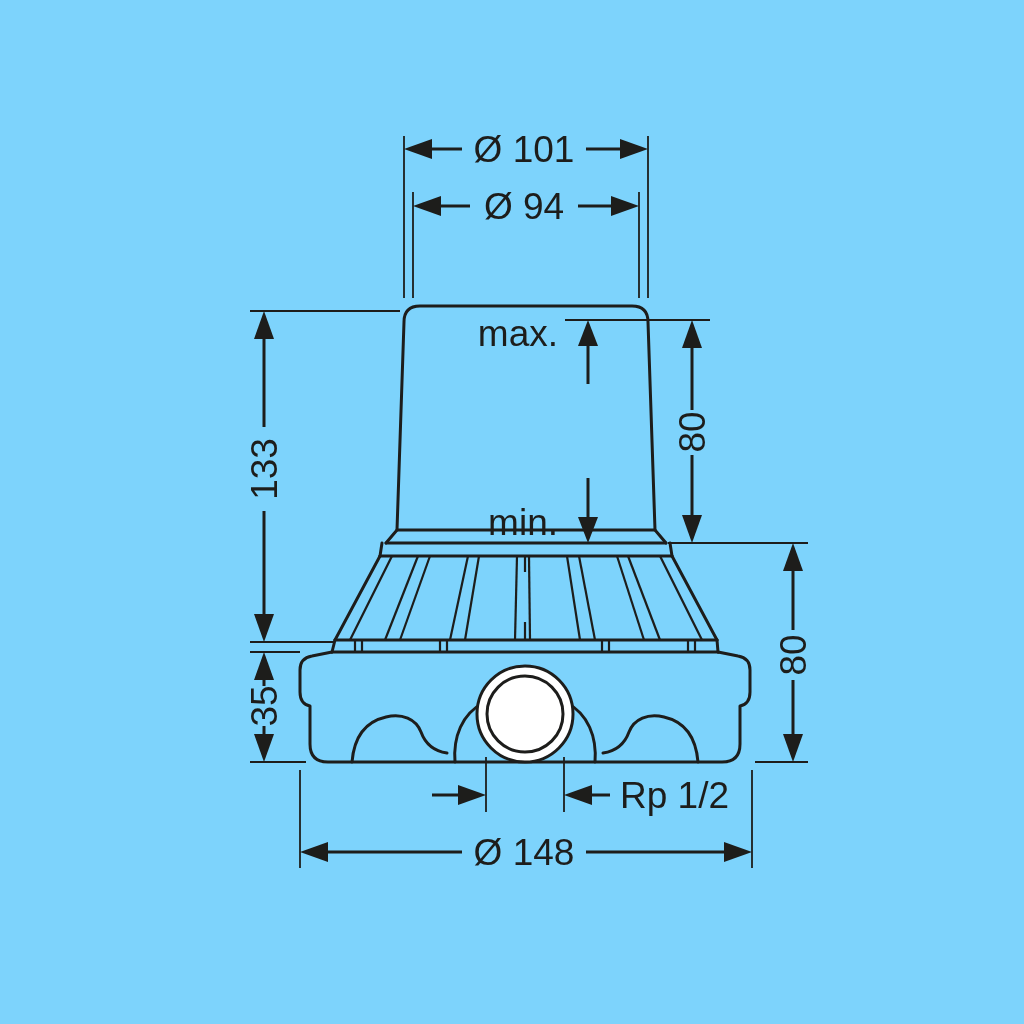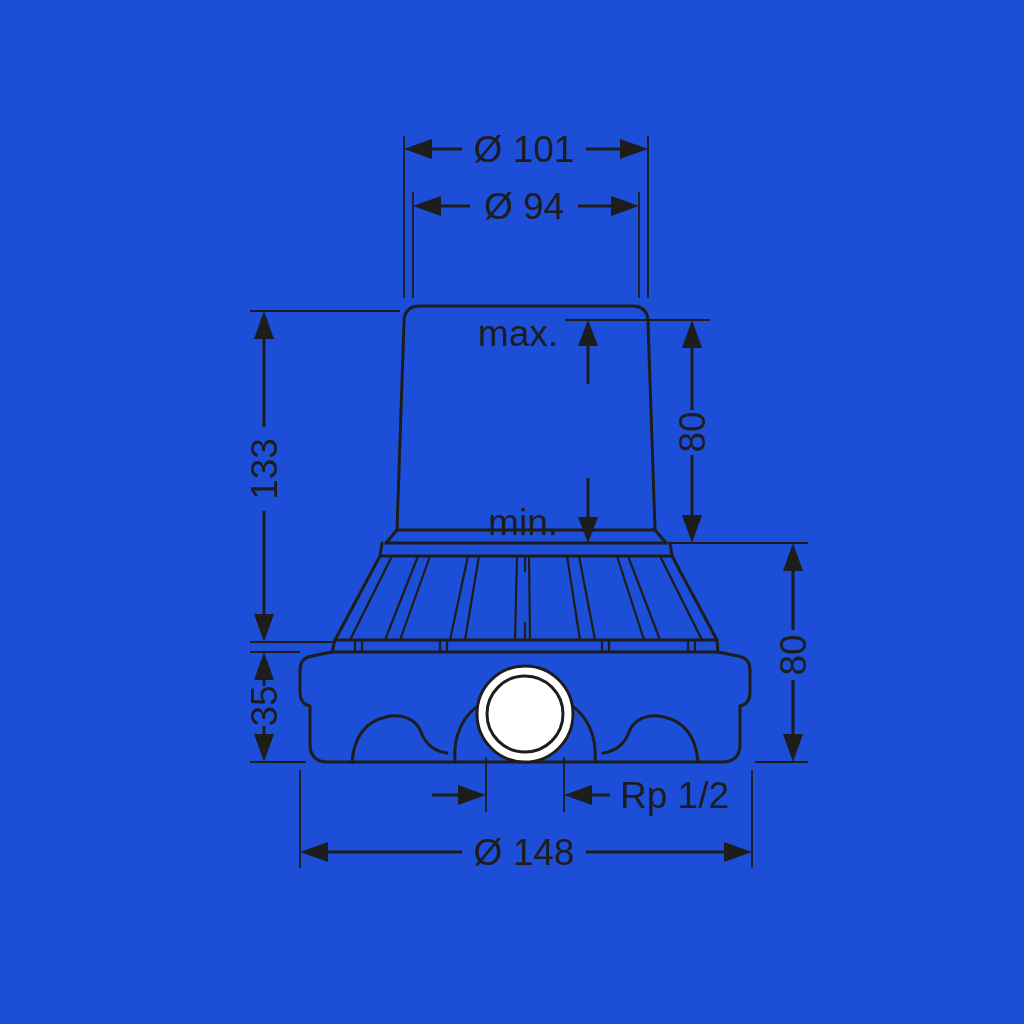--- a/index.html
+++ b/index.html
@@ -1,17 +1,17 @@
 <!DOCTYPE html>
 <html><head>
 <meta charset="utf-8">
 <title>Dimension Drawing</title>
 <style>
   html,body{margin:0;padding:0;background:#ffffff;}
-  .stage{position:relative;width:1024px;height:1024px;background:#1d4ed8;overflow:hidden;}
+  .stage{position:relative;width:1024px;height:1024px;background:#7dd3fc;overflow:hidden;}
   svg{display:block;}
   .outline{fill:none;stroke:#1d1d1b;stroke-width:3;stroke-linecap:round;stroke-linejoin:round;}
   .rib{fill:none;stroke:#1d1d1b;stroke-width:2.2;stroke-linecap:butt;}
   .thin{fill:none;stroke:#1d1d1b;stroke-width:1.8;stroke-linecap:butt;}
   .dimline{fill:none;stroke:#1d1d1b;stroke-width:3;stroke-linecap:butt;}
   .arrow{fill:#1d1d1b;stroke:none;}
   .label{font-family:"Liberation Sans", sans-serif;font-size:37px;fill:#1d1d1b;}
   .white{fill:#ffffff;stroke:#1d1d1b;stroke-width:3;}
 </style>
 </head>

